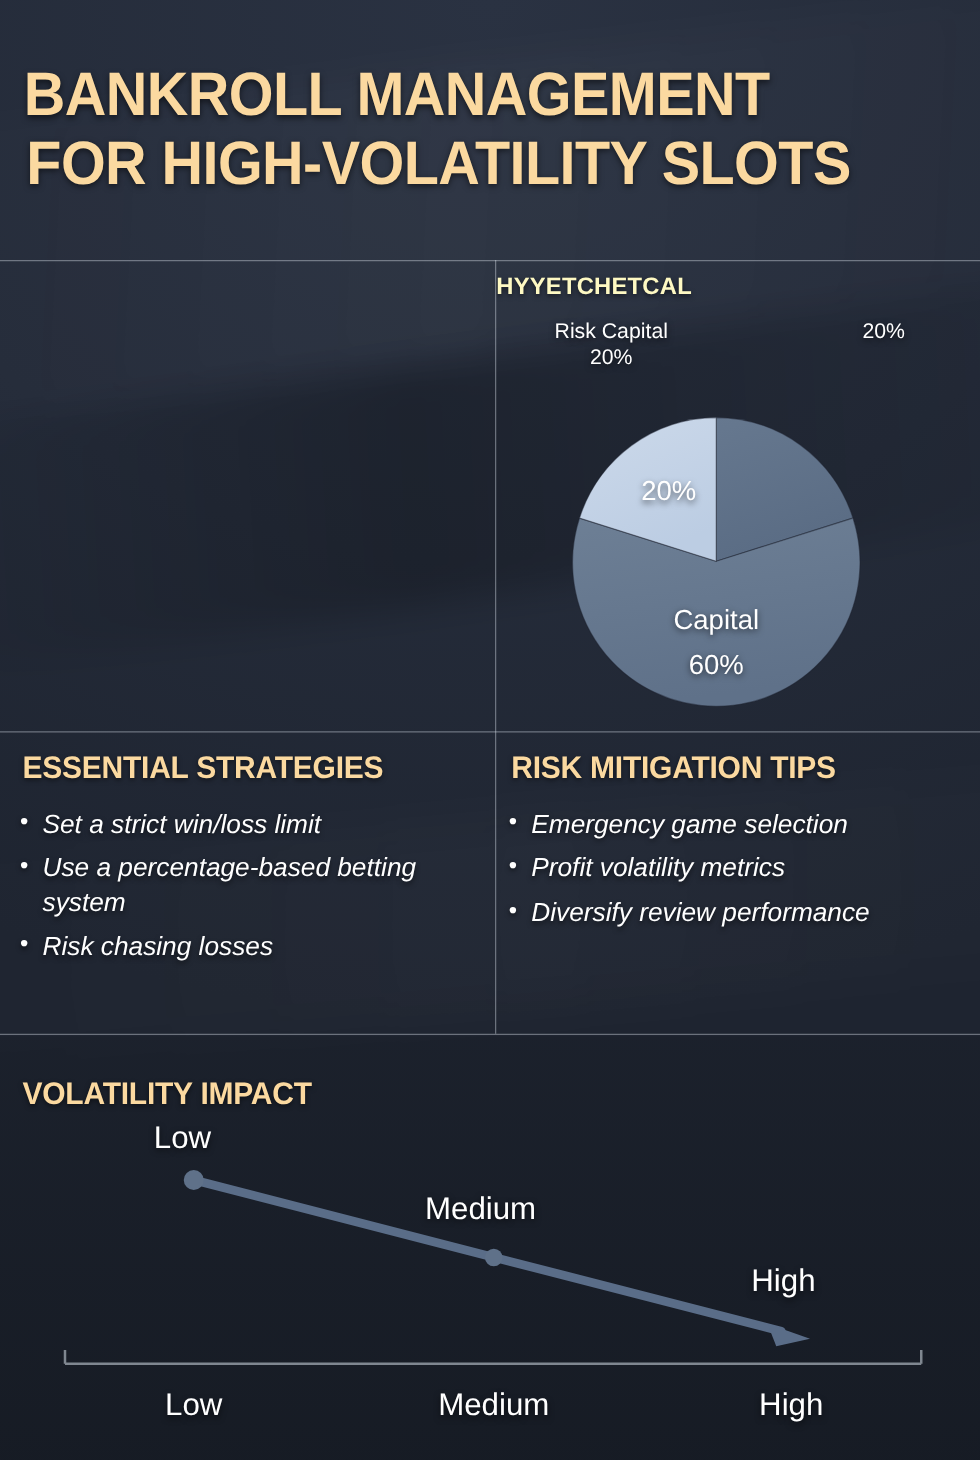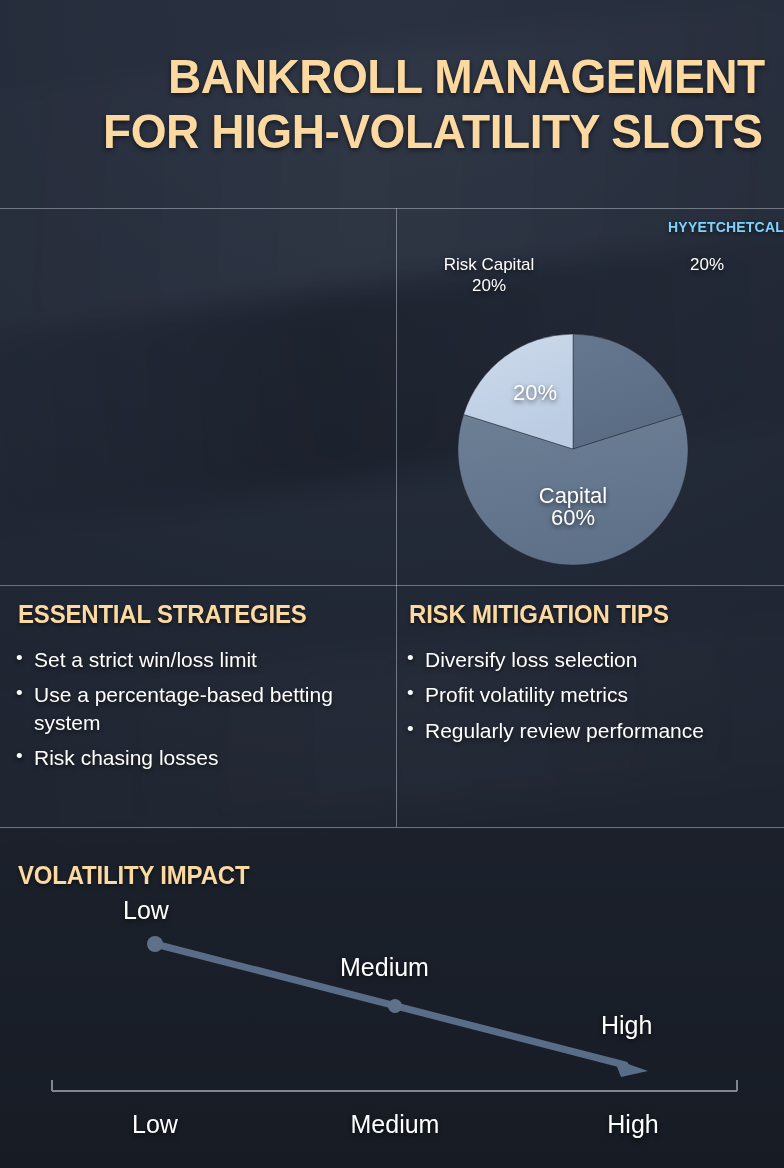--- a/index.html
+++ b/index.html
@@ -53,21 +53,21 @@
     left: 0; top: 71%;
     width: 100%; height: 29%;
     background: linear-gradient(180deg, rgba(15,19,25,0.18) 0%, rgba(15,19,25,0.50) 100%);
   }
 
   
   .header {
     position: absolute;
     left: 0; top: 0; width: 100%; height: 208px;
     display: flex; flex-direction: column;
-    align-items: flex-end; justify-content: center;
+    align-items: flex-start; justify-content: center;
     z-index: 3;
   }
   .title-line {
     font-weight: bold;
     font-size: 49px;
     letter-spacing: -0.5px;
     line-height: 1.13;
     color: #fbd9a0;
     text-align: center;
     transform: scaleX(0.94);
@@ -116,21 +116,21 @@
     margin-bottom: 8px;
     text-shadow: 0 2px 4px rgba(0,0,0,0.55);
   }
   .bullet-dot {
     flex: 0 0 auto;
     width: 18px;
     font-size: 19px;
     line-height: 1.30;
     color: #ffffff;
   }
-  .bullet-text { flex: 1 1 auto; }
+  .bullet-text { flex: 1 1 auto; font-style: italic; }
 
   
   .barchart { position: absolute; left: 0; top: 0; width: 396px; height: 376px; }
   .bar-axis-y {
     position: absolute;
     left: 44px; top: 33px;
     width: 2px; height: 262px;
     background: rgba(214,222,232,0.62);
   }
   .bar-axis-x {
@@ -153,24 +153,24 @@
     color: #ffffff;
     text-align: center;
     text-shadow: 0 2px 5px rgba(0,0,0,0.6);
     white-space: nowrap;
   }
 
   
   .pie-title {
     position: absolute;
     left: 0; top: 10px; width: 100%;
-    text-align: right;
-    font-size: 14px;
+    text-align: left;
+    font-size: 19px;
     font-weight: bold;
-    color: #7dd3fc;
+    color: #fef9c3;
     letter-spacing: 0.2px;
     text-shadow: 0 2px 4px rgba(0,0,0,0.55);
   }
   .pie-callout {
     position: absolute;
     font-size: 17px;
     line-height: 1.22;
     color: #ffffff;
     text-shadow: 0 2px 5px rgba(0,0,0,0.6);
   }
@@ -264,21 +264,21 @@
 
         <path d="M118 118 L118 3 A115 115 0 0 1 227.36 83.46 Z" fill="url(#gEmg)" stroke="rgba(30,36,48,0.45)" stroke-width="1"></path>
 
         <path d="M118 118 L227.36 83.46 A115 115 0 1 1 8.64 83.46 Z" fill="url(#gProf)" stroke="rgba(30,36,48,0.45)" stroke-width="1"></path>
 
         <path d="M118 118 L8.64 83.46 A115 115 0 0 1 118 3 Z" fill="url(#gRisk)" stroke="rgba(30,36,48,0.45)" stroke-width="1"></path>
       </svg>
 
       <div class="pie-slice-label" style="left:36px; top:49px; width:88px;">20%</div>
       <div class="pie-slice-label" style="left:66px; top:152px; width:104px;">Capital</div>
-      <div class="pie-slice-label" style="left:66px; top:174px; width:104px;">60%</div>
+      <div class="pie-slice-label" style="left:66px; top:188px; width:104px;">60%</div>
     </div>
   </div>
 
   <div class="panel panel-strat">
     <div class="section-heading" style="position:absolute; left:18px; top:14px;">ESSENTIAL STRATEGIES</div>
     <ul class="bullet-list" style="position:absolute; left:16px; top:60px; width:366px;">
       <li class="bullet-item">
         <span class="bullet-dot">•</span>
         <span class="bullet-text">Set a strict win/loss limit</span>
       </li>
@@ -291,29 +291,29 @@
         <span class="bullet-text">Risk chasing losses</span>
       </li>
     </ul>
   </div>
 
   <div class="panel panel-risk">
     <div class="section-heading" style="position:absolute; left:12px; top:14px;">RISK MITIGATION TIPS</div>
     <ul class="bullet-list" style="position:absolute; left:10px; top:60px; width:375px;">
       <li class="bullet-item">
         <span class="bullet-dot">•</span>
-        <span class="bullet-text">Diversify loss selection</span>
+        <span class="bullet-text">Emergency game selection</span>
       </li>
       <li class="bullet-item">
         <span class="bullet-dot">•</span>
         <span class="bullet-text">Profit volatility metrics</span>
       </li>
       <li class="bullet-item">
         <span class="bullet-dot">•</span>
-        <span class="bullet-text">Regularly review performance</span>
+        <span class="bullet-text">Diversify review performance</span>
       </li>
     </ul>
   </div>
 
   <div class="panel panel-vol">
     <div class="section-heading vol-heading">VOLATILITY IMPACT</div>
 
     <div class="vol-plot">
       <svg width="784" height="340" viewBox="0 0 784 340">
 

